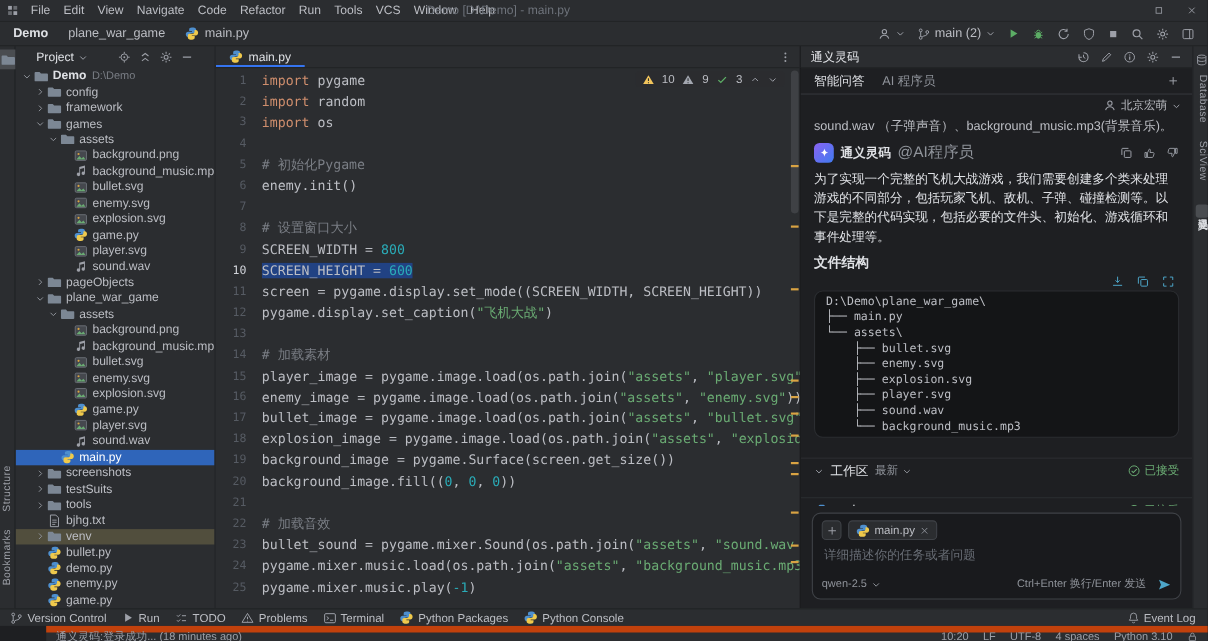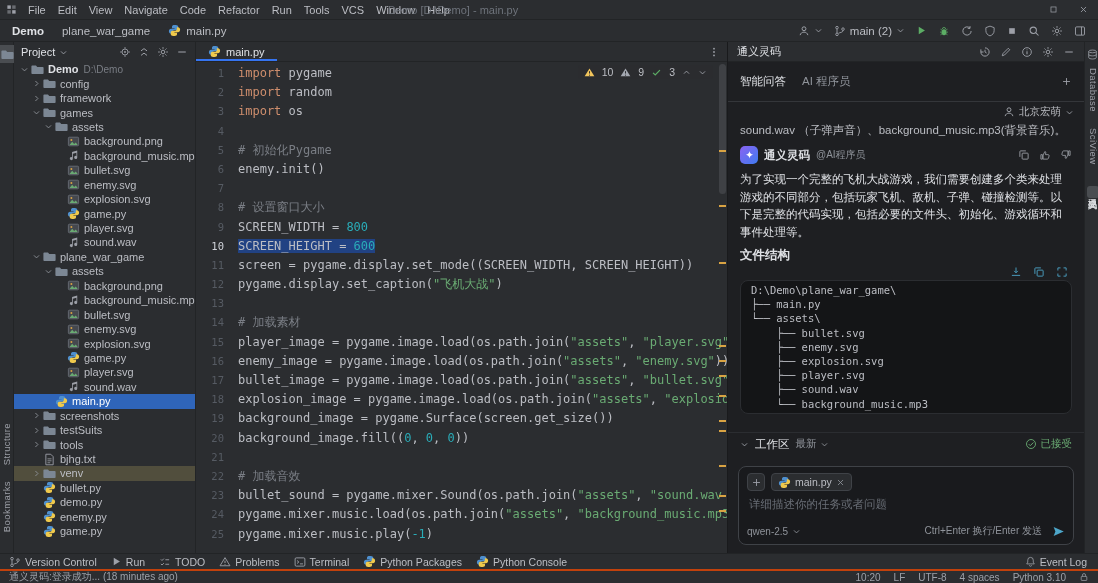--- a/index.html
+++ b/index.html
@@ -37,21 +37,21 @@
   .strip-icon { width:14px; height:18px; display:flex; align-items:center; justify-content:center; margin-top:3px; color:#9da0a8; }
   .strip-icon.active { background:#4a4d51; }
   .vlabel { position:absolute; left:1px; width:12px; writing-mode:vertical-rl; transform:rotate(180deg);
     font-size:9.5px; color:#9da0a8; letter-spacing:.4px; white-space:nowrap; }
   .rightstrip .vlabel { transform:none; left:1.5px; }
   .vlabel.active { background:#4a4d51; color:#dfe1e5; padding:5px 0; border-radius:3px; }
 
   
   .project { width:182px; background:#2b2d30; border-right:1px solid #222426;
     display:flex; flex-direction:column; font-size:11px; flex:none; }
-  .p-header { height:20px; display:flex; align-items:center; gap:4px; padding:0 7px; color:#dfe1e5; flex:none; }
+  .p-header { height:20px; display:flex; align-items:center; gap:4px; padding:0 19px; color:#dfe1e5; flex:none; }
   .p-icons { margin-left:auto; display:flex; gap:7px; color:#9da0a8; }
   .tree { flex:1; overflow:hidden; }
   .tree-row { height:14.45px; display:flex; align-items:center; white-space:nowrap; overflow:hidden; }
   .tree-row.selected { background:#2f65ba; color:#fff; }
   .tree-row.highlighted { background:#514e3d; }
   .chevslot { width:12px; flex:none; display:inline-flex; justify-content:center; color:#8f939a; }
   .tree-row .ticon { width:14px; flex:none; display:inline-flex; justify-content:center; margin-right:4px; }
   .tree-label.bold { font-weight:bold; color:#dfe1e5; }
   .tree-suffix { color:#7a7e85; margin-left:5px; font-size:10px; }
 
@@ -74,33 +74,33 @@
     font-family:"Liberation Sans",sans-serif; }
   .vscroll { position:absolute; top:0; right:0; width:10px; bottom:0; }
   .vthumb { position:absolute; top:2px; right:1px; width:7px; height:130px; background:#585b60; opacity:.45; border-radius:4px; }
   .tick { position:absolute; right:1px; width:7px; height:2px; background:#d9a343; }
 
   
   .chat { width:356px; background:#1e1f22; display:flex; flex-direction:column; font-size:11.5px; flex:none; }
   .chat-header { height:20px; background:#2b2d30; border-bottom:1px solid #222426;
     display:flex; align-items:center; padding:0 9px; color:#dfe1e5; font-size:11px; flex:none; }
   .hicons { margin-left:auto; display:flex; gap:9px; color:#9da0a8; }
-  .chat-tabs { height:40px; display:flex; align-items:center; gap:16px; padding:0 12px;
+  .chat-tabs { height:24px; display:flex; align-items:center; gap:16px; padding:0 12px;
     border-bottom:1px solid #34363a; color:#8f939a; flex:none; }
   .chat-tab.active { color:#dfe1e5; }
   .chat-tabs .plusicn { margin-left:auto; color:#9da0a8; }
   .account-row { height:20px; display:flex; align-items:center; justify-content:flex-end; gap:4px;
     padding:0 10px; color:#bcbec4; font-size:10.5px; flex:none; }
   .chat-scroll { flex:1; overflow:hidden; display:flex; flex-direction:column; }
   .prev-text { padding:1px 12px 3px; white-space:nowrap; overflow:hidden; color:#bcbec4; flex:none; }
   .assistant-row { display:flex; align-items:center; gap:6px; padding:5px 12px 3px; flex:none; }
   .avatar { width:18px; height:18px; border-radius:5px; background:linear-gradient(135deg,#8a63f2,#3f7bf0);
     display:flex; align-items:center; justify-content:center; }
   .assistant-name { font-weight:bold; color:#dfe1e5; }
-  .assistant-handle { color:#8f939a; font-size:10px; }
+  .assistant-handle { color:#8f939a; font-size:14px; }
   .msg-icons { margin-left:auto; display:flex; gap:9px; color:#9da0a8; }
   .chat-message { padding:4px 12px; line-height:17.5px; color:#dfe1e5; height:74px; overflow:hidden; flex:none; }
   .section-heading { padding:6px 12px 0; font-size:12.5px; font-weight:bold; color:#dfe1e5; flex:none; }
   .codeblock-tools { display:flex; justify-content:flex-end; gap:11px; padding:2px 16px 2px; color:#4da6c9; flex:none; }
   .codeblock { margin:0 12px 6px; background:#141517; border:1px solid #2b2d31; border-radius:8px;
     padding:2px 10px; font-family:"DejaVu Sans Mono",monospace; font-size:10.5px; line-height:14.2px;
     color:#bcbec4; white-space:pre; overflow:hidden; flex:none; }
   .ws-row { display:flex; align-items:center; gap:6px; height:24px; padding:0 12px;
     border-top:1px solid #2b2d31; color:#dfe1e5; flex:none;margin-top:12px; }
   .ws-filter { color:#8f939a; font-size:10.5px; display:inline-flex; align-items:center; gap:3px; }
@@ -116,22 +116,22 @@
   .input-bottom { display:flex; align-items:center; gap:4px; font-size:10px; color:#8f939a; }
   .send { margin-left:6px; color:#4da6c9; }
   .spacer { flex:1; }
 
   
   .toolrow { height:16px; background:#2b2d30; border-top:1px solid #222426;
     display:flex; align-items:center; font-size:10.5px; color:#bcbec4; padding:0 2px; flex:none; }
   .tool-btn { display:inline-flex; align-items:center; gap:4px; padding:0 7px; height:100%; }
   .tool-btn .icn { color:#9da0a8; }
   .eventlog { margin-left:auto; display:inline-flex; align-items:center; gap:4px; padding:0 9px; }
-  .statusbar { height:14px; background:#2b2d30; border-top:2px solid #c2410c;
-    display:flex; align-items:center; font-size:10px; color:#9da0a8; padding:0 9px; flex:none; }
+  .statusbar { height:14px; background:#2b2d30; border-top:6px solid #c2410c;
+    display:flex; align-items:center; font-size:10px; color:#9da0a8; padding:0 9px; flex:none;margin-left:42px; }
   .sb-right { margin-left:auto; display:flex; align-items:center; gap:13px;justify-content:space-between; }
 </style>
 </head>
 <body>
 
 <div class="app">
 
   <div class="menubar">
     <span class="icn logo">
         <svg width="11" height="11" viewBox="0 0 16 16">
@@ -448,20 +448,33 @@
             <span class="tree-label">player.svg</span>
           </div>
           <div class="tree-row" style="padding-left: 40px;">
             <span class="chevslot"></span>
             <span class="ticon">
               <svg width="13" height="13" viewBox="0 0 16 16">
                 <path d="M6.2 3.6l6.4-1.7v8.6a1.9 1.9 0 1 1-1-1.7V4.6l-4.4 1.1v6.1a1.9 1.9 0 1 1-1-1.7z" fill="#9da0a8"></path>
               </svg>
             </span>
             <span class="tree-label">sound.wav</span>
+          </div>
+          <div class="tree-row" style="padding-left: 16px;">
+            <span class="chevslot">
+              <svg width="9" height="9" viewBox="0 0 16 16">
+                <path d="M6 3.5l4.5 4.5L6 12.5" fill="none" stroke="currentColor" stroke-width="1.6"></path>
+              </svg>
+            </span>
+            <span class="ticon">
+              <svg width="13" height="13" viewBox="0 0 16 16">
+                <path d="M1.5 3h4.6l1.6 1.8h6.8c.55 0 1 .45 1 1v6.7c0 .55-.45 1-1 1h-13c-.55 0-1-.45-1-1V4c0-.55.45-1 1-1z" fill="#7c8794"></path>
+              </svg>
+            </span>
+            <span class="tree-label">pageObjects</span>
           </div>
           <div class="tree-row" style="padding-left: 16px;">
             <span class="chevslot">
               <svg width="9" height="9" viewBox="0 0 16 16">
                 <path d="M3.5 6l4.5 4.5L12.5 6" fill="none" stroke="currentColor" stroke-width="1.6"></path>
               </svg>
             </span>
             <span class="ticon">
               <svg width="13" height="13" viewBox="0 0 16 16">
                 <path d="M1.5 3h4.6l1.6 1.8h6.8c.55 0 1 .45 1 1v6.7c0 .55-.45 1-1 1h-13c-.55 0-1-.45-1-1V4c0-.55.45-1 1-1z" fill="#7c8794"></path>

